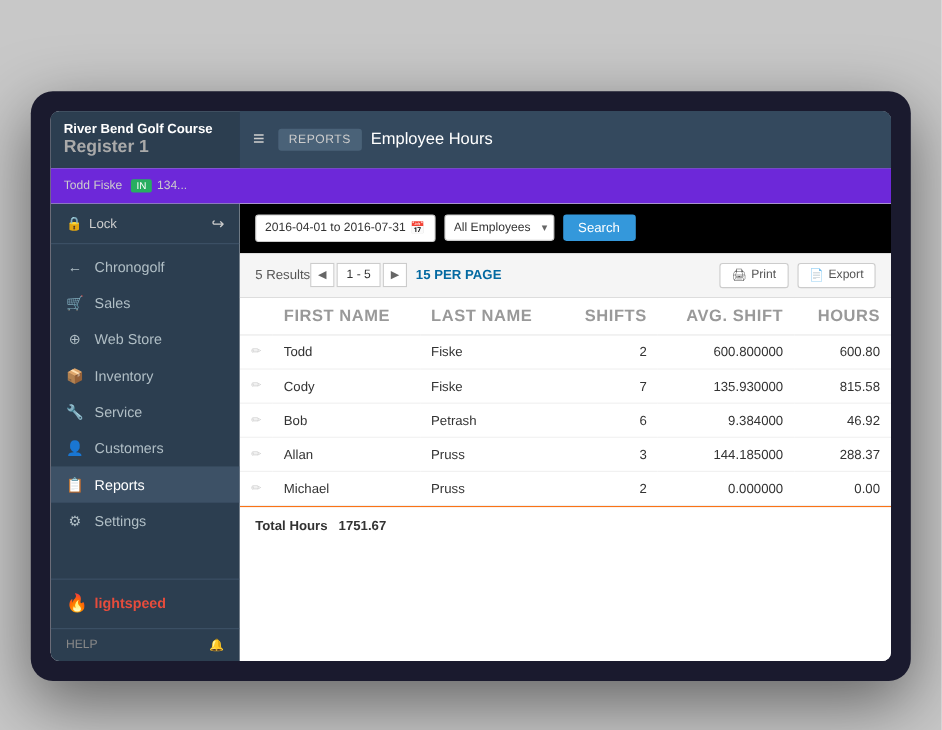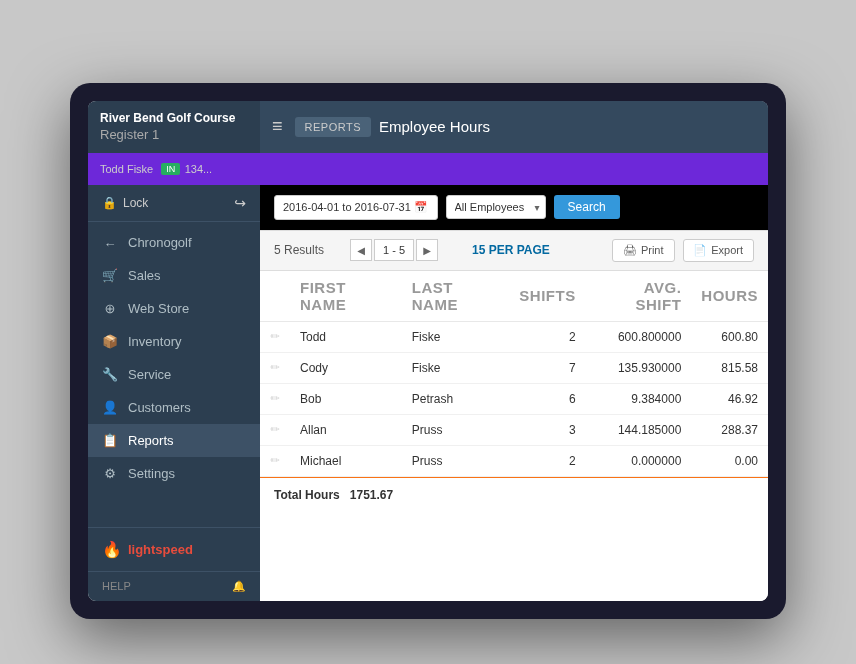--- a/index.html
+++ b/index.html
@@ -5,21 +5,21 @@
     * { box-sizing: border-box; margin: 0; padding: 0; }
     body {
       background: #c8c8c8;
       display: flex;
       justify-content: center;
       align-items: center;
       min-height: 100vh;
       font-family: -apple-system, BlinkMacSystemFont, 'Segoe UI', Arial, sans-serif;
     }
     .device-frame {
-      width: 716px;
+      width: 800px;
       background: #1a1a2e;
       border-radius: 20px;
       padding: 18px;
       box-shadow: 0 20px 60px rgba(0,0,0,0.5);
       margin-top: 37px;
     }
     .screen {
       background: #f0f0f0;
       border-radius: 8px;
       overflow: hidden;
@@ -43,21 +43,22 @@
       flex-shrink: 0;
     }
     .company-name {
       color: #fff;
       font-size: 12px;
       font-weight: 600;
       line-height: 1.3;
     }
     .register-label {
       color: #aaa;
-      font-size: 13px;
+      font-size: 16px;
+      font-weight: bold;
     }
     .top-bar-right {
       flex: 1;
       display: flex;
       align-items: center;
       padding: 0 12px;
       height: 100%;
       background: #34495e;
     }
     .hamburger-btn {
@@ -244,21 +245,21 @@
       border-bottom: 1px solid #ddd;
       padding: 8px 14px;
       display: flex;
       align-items: center;
       justify-content: space-between;
       flex-shrink: 0;
     }
     .results-left {
       display: flex;
       align-items: center;
-      gap: 26px;
+      gap: 0;
       font-size: 12px;
       color: #555;
       justify-content: center;
     }
     .pagination {
       display: flex;
       align-items: center;
       gap: 2px;
     }
     .pag-btn {

